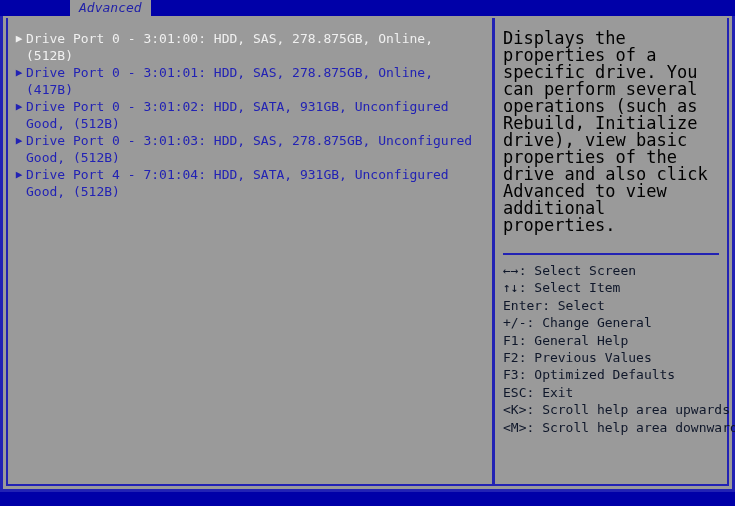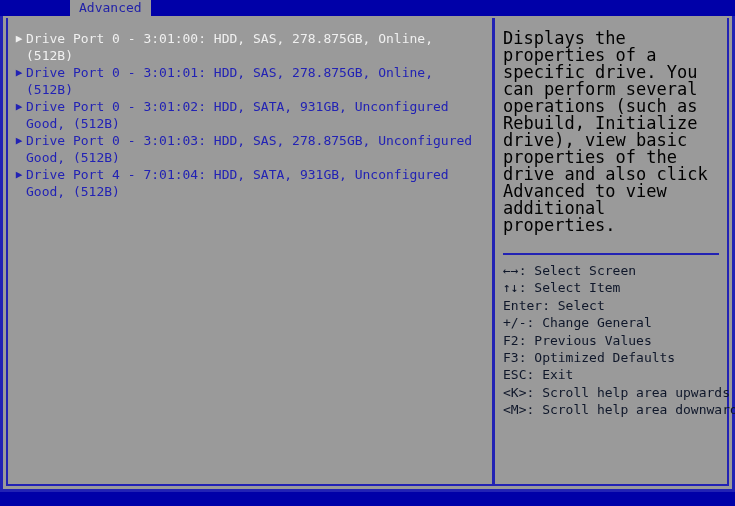--- a/index.html
+++ b/index.html
@@ -22,20 +22,21 @@
   }
 
   
   #tabstrip {
     position: absolute;
     left: 0;
     top: 0;
     width: 735px;
     height: 16px;
     background: #0000a8;
+    font-style: italic;
   }
   .tab {
     position: absolute;
     top: 0;
     height: 16px;
     line-height: 16px;
     padding: 0 9px;
     font-size: 13px;
     letter-spacing: 0px;
     white-space: nowrap;
@@ -175,21 +176,21 @@
   <div id="frame">
     <div id="frameInner">
 
       <div id="leftpane">
         <div class="drive-row selected">
           <span class="bullet">▶</span>
           <span class="drive-text">Drive Port 0 - 3:01:00: HDD, SAS, 278.875GB, Online, (512B)</span>
         </div>
         <div class="drive-row">
           <span class="bullet">▶</span>
-          <span class="drive-text">Drive Port 0 - 3:01:01: HDD, SAS, 278.875GB, Online, (512B)</span>
+          <span class="drive-text">Drive Port 0 - 3:01:01: HDD, SAS, 278.875GB, Online, (417B)</span>
         </div>
         <div class="drive-row">
           <span class="bullet">▶</span>
           <span class="drive-text">Drive Port 0 - 3:01:02: HDD, SATA, 931GB, Unconfigured Good, (512B)</span>
         </div>
         <div class="drive-row">
           <span class="bullet">▶</span>
           <span class="drive-text">Drive Port 0 - 3:01:03: HDD, SAS, 278.875GB, Unconfigured Good, (512B)</span>
         </div>
         <div class="drive-row">
@@ -203,20 +204,21 @@
       <div id="rightpane">
         <div id="helptext">Displays the properties of a specific drive. You can perform several operations (such as Rebuild, Initialize drive), view basic properties of the drive and also click Advanced to view additional properties.</div>
 
         <div id="helprule"></div>
 
         <div id="legend">
           <div class="legend-row"><span>←→</span><span>: Select Screen</span></div>
           <div class="legend-row"><span>↑↓</span><span>: Select Item</span></div>
           <div class="legend-row"><span>Enter</span><span>: Select</span></div>
           <div class="legend-row"><span>+/-</span><span>: Change General</span></div>
+          <div class="legend-row"><span>F1</span><span>: General Help</span></div>
           <div class="legend-row"><span>F2</span><span>: Previous Values</span></div>
           <div class="legend-row"><span>F3</span><span>: Optimized Defaults</span></div>
           <div class="legend-row"><span>ESC</span><span>: Exit</span></div>
           <div class="legend-row"><span>&lt;K&gt;</span><span>: Scroll help area upwards</span></div>
           <div class="legend-row"><span>&lt;M&gt;</span><span>: Scroll help area downwards</span></div>
         </div>
       </div>
 
     </div>
   </div>

